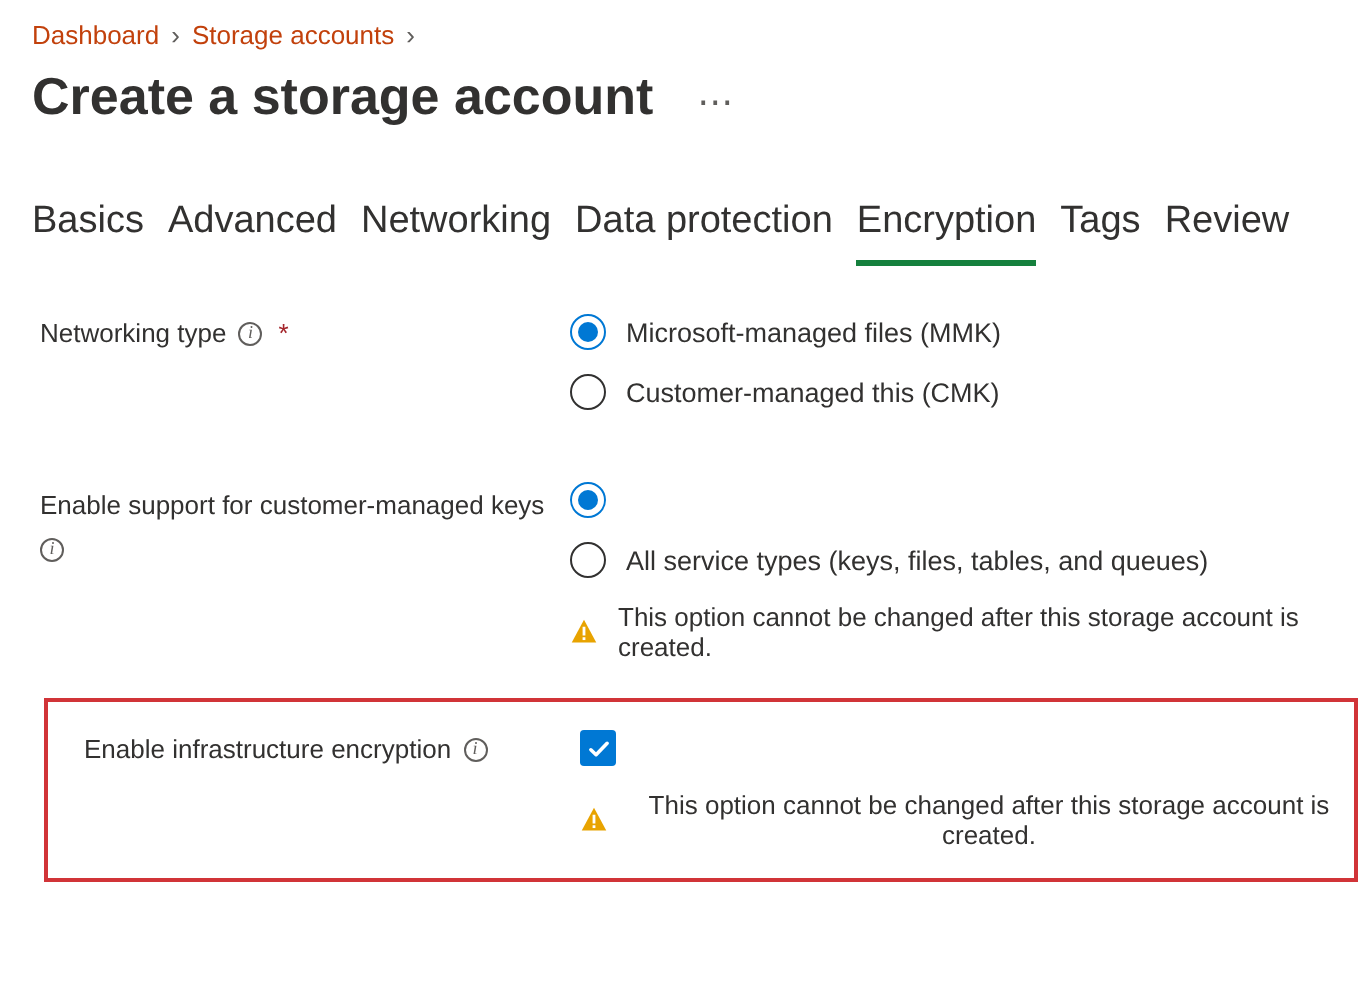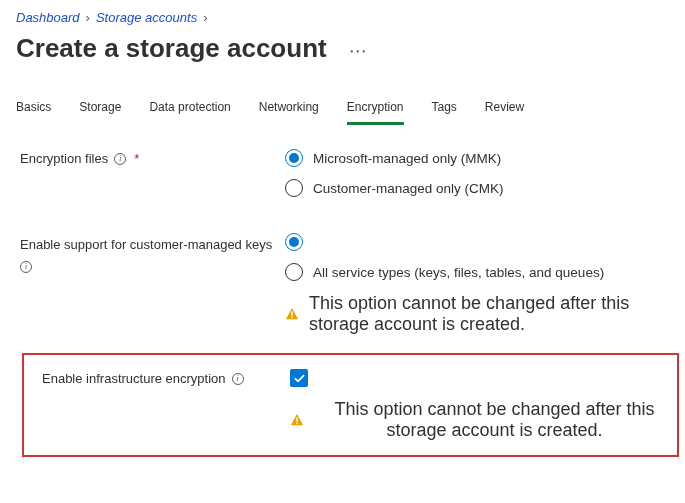--- a/index.html
+++ b/index.html
@@ -4,21 +4,21 @@
 <style>
   * { box-sizing: border-box; }
   html, body {
     margin: 0; padding: 0;
     font-family: "Segoe UI", Arial, sans-serif;
     font-size: 13px;
     color: #323130;
     background: #ffffff;
     width: 685px;
   }
-  a { color: #1d4ed8; text-decoration: none; font-style: italic; }
+  a { color: #c2410c; text-decoration: none; }
 
   .breadcrumb {
     display: flex; align-items: center; gap: 6px;
     padding: 10px 16px 4px 16px;
     font-size: 13px;
   }
   .chevron { color: #605e5c; }
 
   .page-title-row {
     display: flex; align-items: center; gap: 16px;
@@ -26,24 +26,24 @@
   }
   h1.page-title {
     font-size: 26px; font-weight: 600; margin: 4px 0 8px 0;
   }
   .ellipsis-btn {
     font-size: 18px; color: #605e5c; padding: 4px 6px; letter-spacing: 2px;
     line-height: 1;
   }
 
   .tabs {
-    display: flex; gap: 28px;
+    display: flex; gap: 12px;
     padding: 18px 20px 0 16px;
     border-bottom: none;
-    font-size: 12px;
+    font-size: 19px;
   }
   .tab {
     padding: 6px 0 8px 0;
     color: #323130;
     cursor: pointer;
     border-bottom: 3px solid transparent;
   }
   .tab.active {
     border-bottom: 3px solid #15803d;
     font-weight: 400;
@@ -94,21 +94,21 @@
   .checkbox {
     width: 18px; height: 18px; border-radius: 2px;
     display: inline-flex; align-items: center; justify-content: center;
     flex-shrink: 0;
   }
   .checkbox.checked { background: #0078d4; }
   .checkbox.checked svg { width: 13px; height: 13px; }
 
   .warning-row {
     display: flex; align-items: center; gap: 10px;
-    font-size: 18px; color: #323130;
+    font-size: 13px; color: #323130;
   }
   .warning-icon svg { width: 14px; height: 14px; display: block; }
 
   .section-gap { height: 28px; }
 
   .highlight-box {
     border: 2px solid #d13438;
     margin: 0 2px 0 2px;
     padding: 10px 2px 10px 18px;
     text-align: center;
@@ -125,44 +125,44 @@
   <span class="chevron">›</span>
 </div>
 
 <div class="page-title-row">
   <h1 class="page-title">Create a storage account</h1>
   <span class="ellipsis-btn">⋯</span>
 </div>
 
 <div class="tabs">
   <div class="tab">Basics</div>
-  <div class="tab">Storage</div>
+  <div class="tab">Advanced</div>
+  <div class="tab">Networking</div>
   <div class="tab">Data protection</div>
-  <div class="tab">Networking</div>
   <div class="tab active">Encryption</div>
   <div class="tab">Tags</div>
   <div class="tab">Review</div>
 </div>
 
 <div class="form-area">
 
   <div class="form-row">
     <div class="label-col">
-      <span>Encryption files</span>
+      <span>Networking type</span>
       <span class="info-icon">i</span>
       <span class="required">*</span>
     </div>
     <div class="control-col">
       <div class="radio-row">
         <span class="radio selected"></span>
-        <span>Microsoft-managed only (MMK)</span>
+        <span>Microsoft-managed files (MMK)</span>
       </div>
       <div class="radio-row">
         <span class="radio"></span>
-        <span>Customer-managed only (CMK)</span>
+        <span>Customer-managed this (CMK)</span>
       </div>
     </div>
   </div>
 
   <div class="section-gap"></div>
 
   <div class="form-row">
     <div class="label-col wrap">
       <span>Enable support for customer-managed keys</span>
       <span class="info-icon">i</span>

